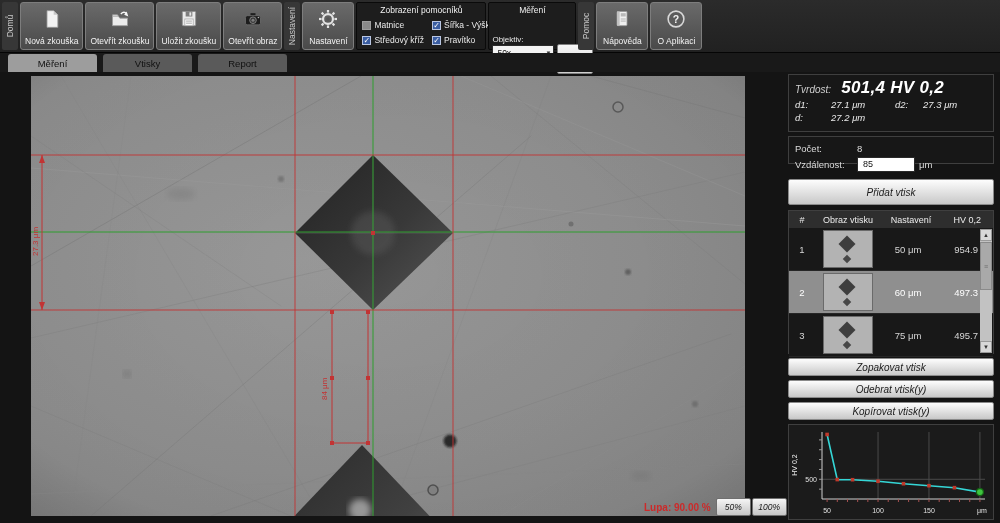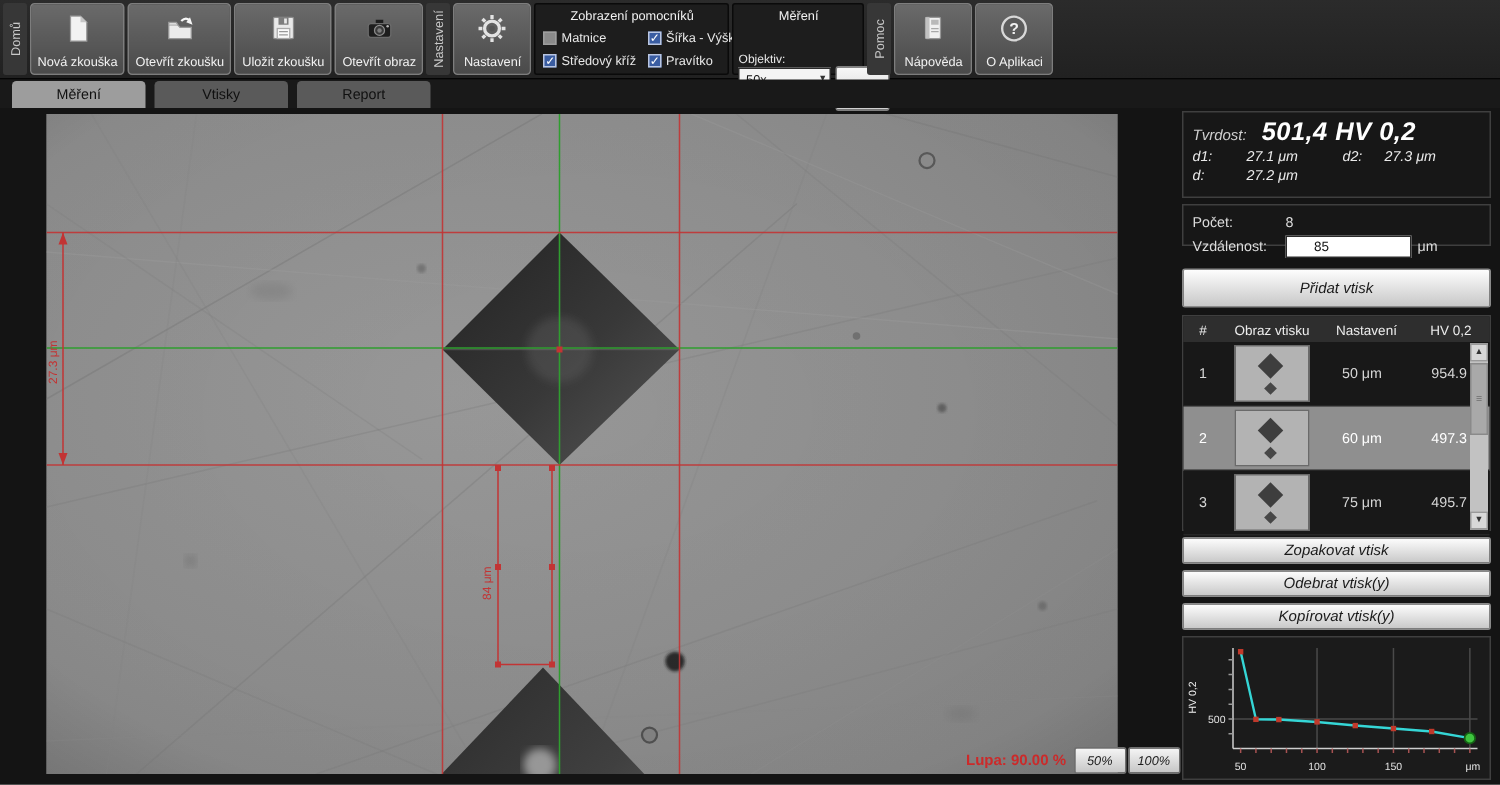--- a/index.html
+++ b/index.html
@@ -42,21 +42,21 @@
   
   .panelbox{position:absolute;left:788px;width:206px;background:#171717;border:1px solid #3f3f3f;box-sizing:border-box;color:#dedede;}
   .resbox{top:74px;height:58px;padding:3px 6px;font-style:italic;}
   .res-title-row{display:flex;align-items:baseline;gap:10px;}
   .lbl{color:#cfcfcf;font-size:10px;}
   .bigval{color:#fff;font-size:17px;font-weight:bold;letter-spacing:.3px;}
   .dgrid{display:grid;grid-template-columns:36px 64px 28px auto;font-size:9.5px;line-height:12.5px;color:#eaeaea;margin-top:1px;}
   .parbox{top:136px;height:28px;padding:3px 6px;}
   .prow{display:flex;align-items:center;height:16px;font-size:9.5px;gap:4px;}
   .prow .pl{width:58px;color:#dcdcdc;}
-  .distinput{width:46px;height:13px;background:#fff;border:1px solid #2a2a2a;font-size:9px;color:#111;padding:0 18px;font-family:"Liberation Sans",sans-serif;}
+  .distinput{width:46px;height:13px;background:#fff;border:1px solid #2a2a2a;font-size:9px;color:#111;padding:0 5px;font-family:"Liberation Sans",sans-serif;}
   .lightbtn{position:absolute;left:788px;width:206px;background:linear-gradient(#fdfdfd,#c8c8c8);border:1px solid #8a8a8a;border-radius:2px;color:#1a1a1a;font-size:10px;display:flex;align-items:center;justify-content:center;box-sizing:border-box;cursor:default;font-style:italic;}
   .addbtn{top:179px;height:26px;}
   .b1{top:358px;height:18px;}.b2{top:380px;height:18px;}.b3{top:402px;height:18px;}
 
   
   .tablebox{top:210px;height:144px;background:#121212;position:absolute;}
   .thead{display:flex;height:17px;background:#2e2e2e;color:#ececec;font-size:9px;align-items:center;}
   .h-num{width:26px;text-align:center;}
   .h-img{width:66px;text-align:center;}
   .h-dist{width:60px;text-align:center;}

